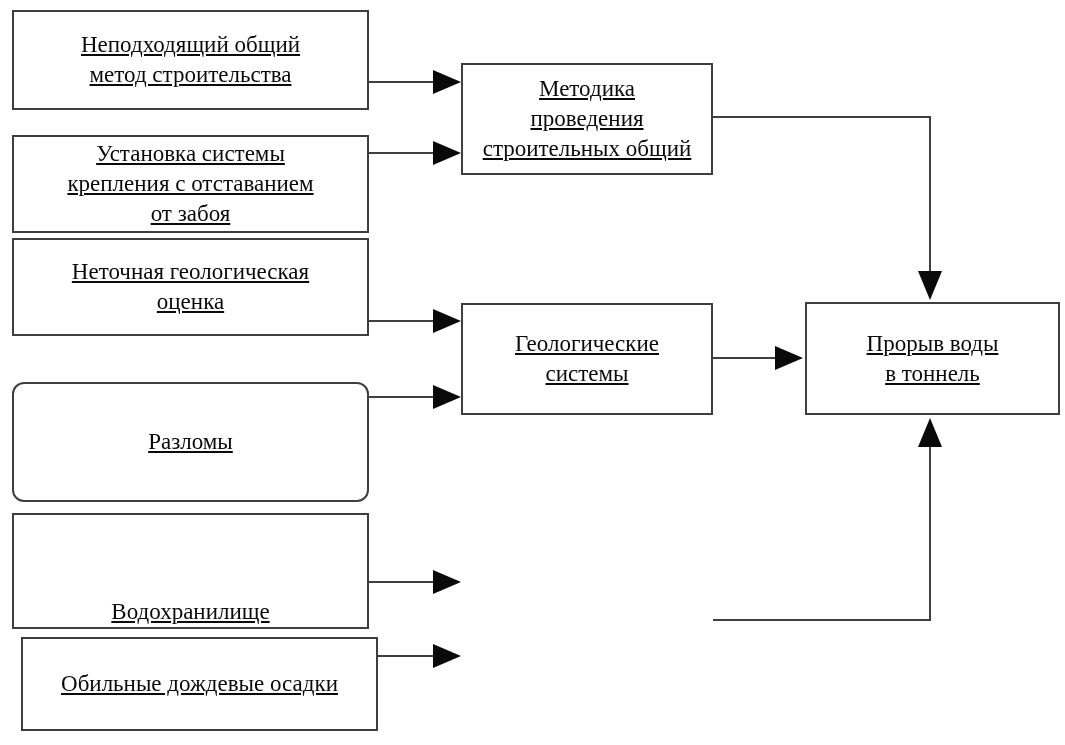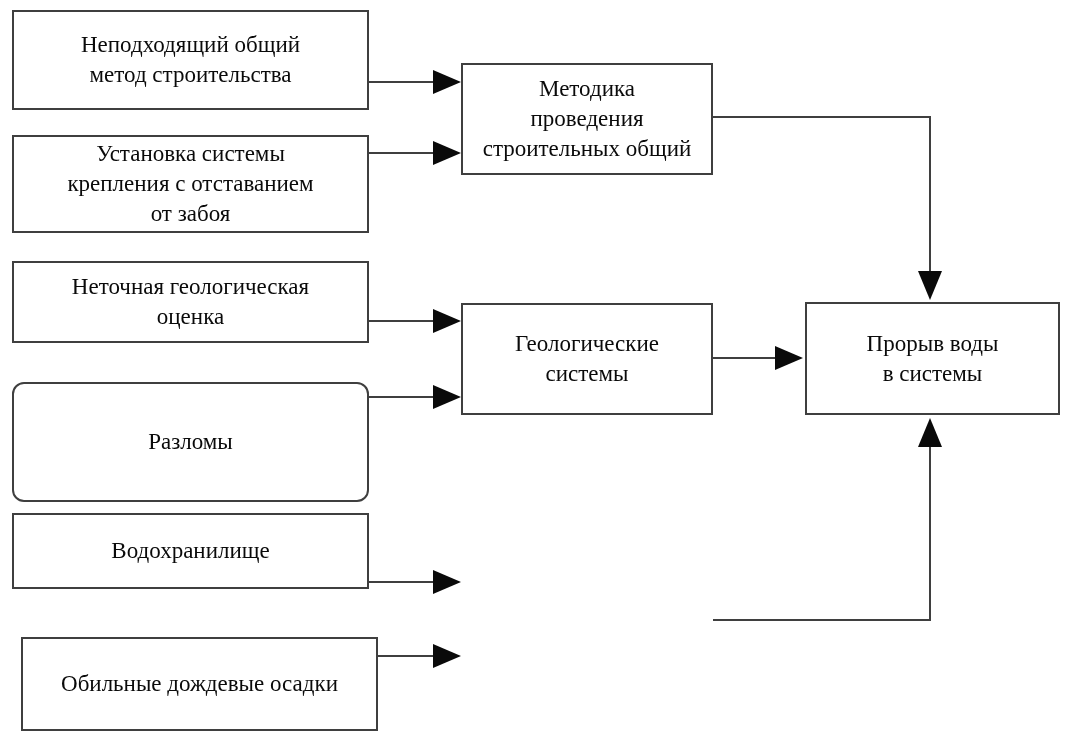--- a/index.html
+++ b/index.html
@@ -26,34 +26,35 @@
     pointer-events: none;
   }
   .node {
     position: absolute;
     border: 2px solid var(--line);
     background: var(--bg);
     display: flex;
     align-items: center;
     justify-content: center;
     text-align: center;
+    text-decoration: underline;
   }
   .node-label {
     display: block;
     white-space: pre-line;
     font-size: 23px;
     line-height: 1.3;
     padding: 0 6px;
   }
   
   #node-b1 { left: 12px;  top: 10px;  width: 357px; height: 100px; }
   #node-b2 { left: 12px;  top: 135px; width: 357px; height: 98px; align-items: center;  }
-  #node-b3 { left: 12px;  top: 261px; width: 357px; height: 82px; justify-content: center;  }
+  #node-b3 { left: 12px;  top: 238px; width: 357px; height: 98px; justify-content: center;  }
   #node-b4 { left: 12px;  top: 382px; width: 357px; height: 120px; border-radius: 12px;  }
-  #node-b5 { left: 12px;  top: 513px; width: 357px; height: 76px;  }
+  #node-b5 { left: 12px;  top: 513px; width: 357px; height: 116px; align-items: flex-end;  }
   #node-b6 { left: 12px;  top: 637px; width: 357px; height: 94px; margin-left: 9px;  }
   
   #node-m1 { left: 461px; top: 63px;  width: 252px; height: 112px; }
   #node-m2 { left: 461px; top: 303px; width: 252px; height: 112px; }
   #node-m3 { left: 461px; top: 563px; width: 252px; height: 112px; }
   
   #node-r  { left: 805px; top: 302px; width: 255px; height: 113px; }
 </style>
 </head>
 <body>
@@ -136,16 +137,16 @@
 проведения
 строительных общий</span>
   </div>
   <div class="node" id="node-m2">
     <span class="node-label">Геологические
 системы</span>
   </div>
 
   <div class="node" id="node-r">
     <span class="node-label">Прорыв воды
-в системы</span>
+в тоннель</span>
   </div>
 
 </div>
 
 </body></html>

